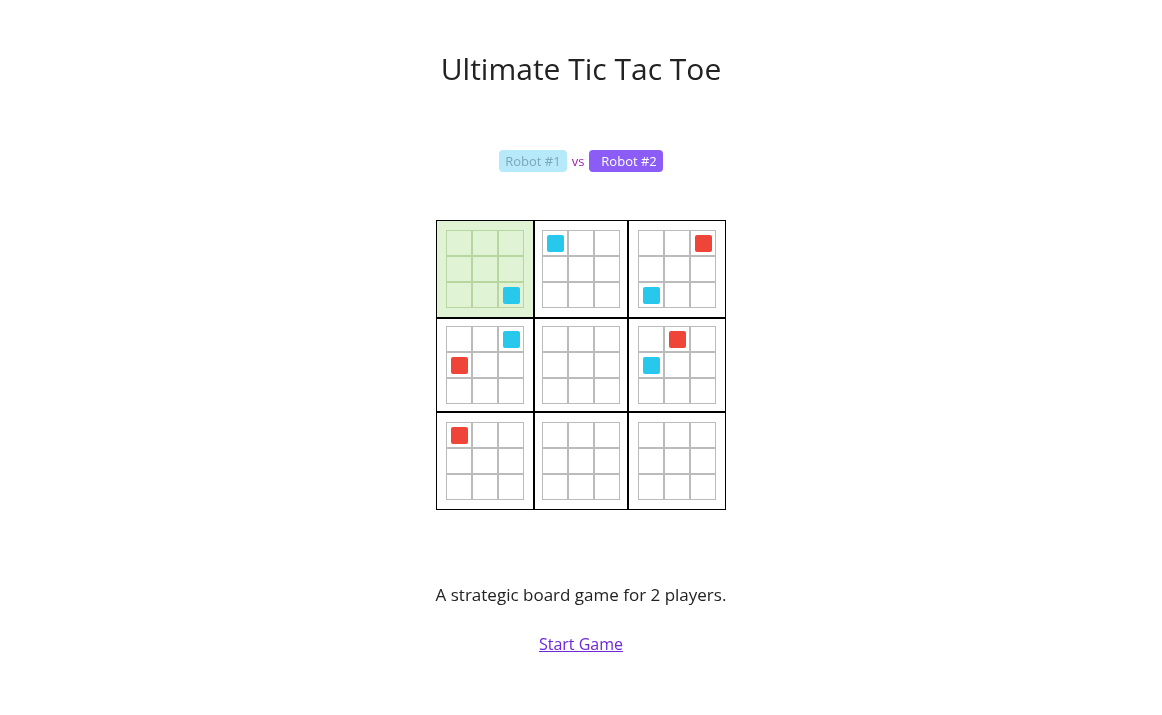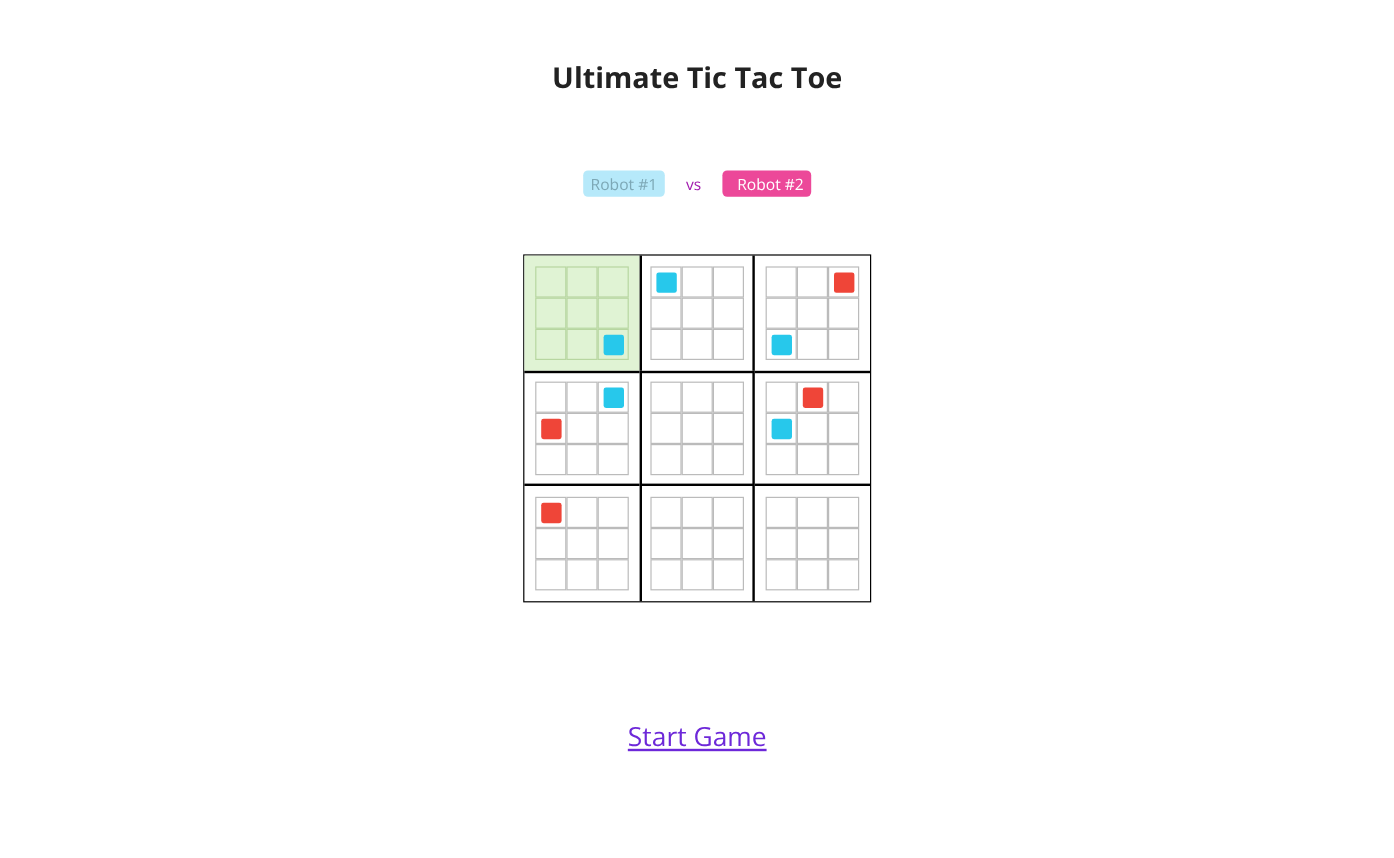--- a/index.html
+++ b/index.html
@@ -11,42 +11,42 @@
     color: #222;
     width: 1162px;
     height: 715px;
     overflow: hidden;
   }
   .page {
     text-align: center;
     padding-top: 48px;
   }
   h1.title {
-    font-size: 24px;
-    font-weight: 700;
+    font-size: 30px;
+    font-weight: 400;
     margin: 0 0 60px 0;
   }
   .players {
     display: inline-flex;
     align-items: center;
-    gap: 18px;
+    gap: 5px;
     font-size: 13px;
     margin-bottom: 48px;
   }
   .badge {
     display: inline-block;
     padding: 2px 6px;
     border-radius: 4px;
   }
   .badge-p1 {
     background: #b6e9fa;
     color: #7da8b6;
   }
   .badge-p2 {
-    background: #ec4899;
+    background: #8b5cf6;
     color: #fff;
     padding-left: 12px;
   }
   .vs { color: #a21caf; }
 
   .board-wrap {
     display: flex;
     justify-content: center;
     margin-bottom: 72px;
   }
@@ -93,21 +93,21 @@
     color: #222;
     line-height: 1.5;
   }
   .footer a {
     color: #6d28d9;
     text-decoration: underline;
   }
   .start-link {
     display: inline-block;
     margin-top: 24px;
-    font-size: 22px;
+    font-size: 16px;
     color: #6d28d9;
     text-decoration: underline;
   }
 </style>
 </head>
 <body>
 
 <div class="page">
   <h1 class="title">Ultimate Tic Tac Toe</h1>
 
@@ -251,15 +251,16 @@
             <div class="small-cell"></div>
             <div class="small-cell"></div>
             <div class="small-cell"></div>
             <div class="small-cell"></div>
           </div>
         </div>
       </div>
   </div>
 
   <div class="footer">
+    <div>A strategic board game for 2 players.</div>
     <a href="#" class="start-link">Start Game</a>
   </div>
 </div>
 
 </body></html>

